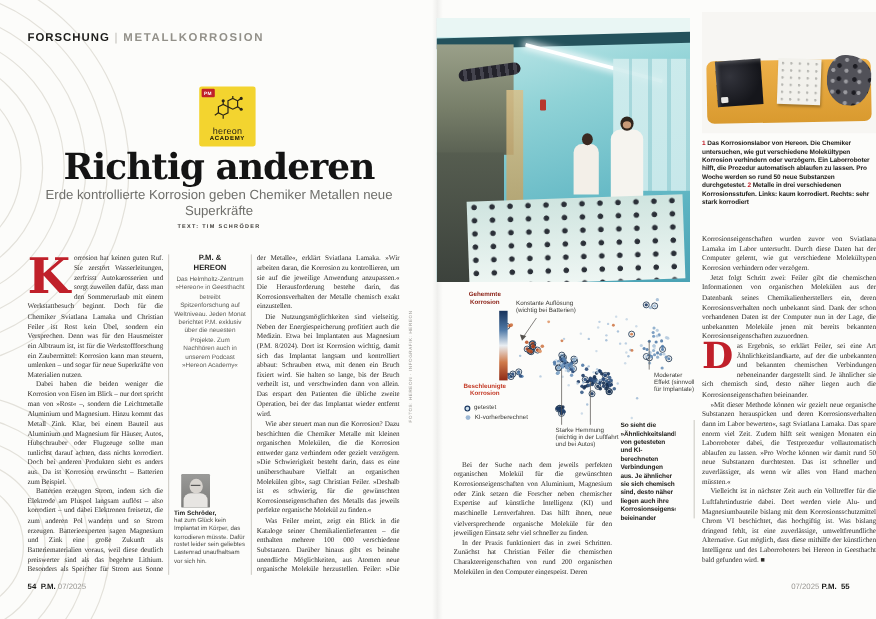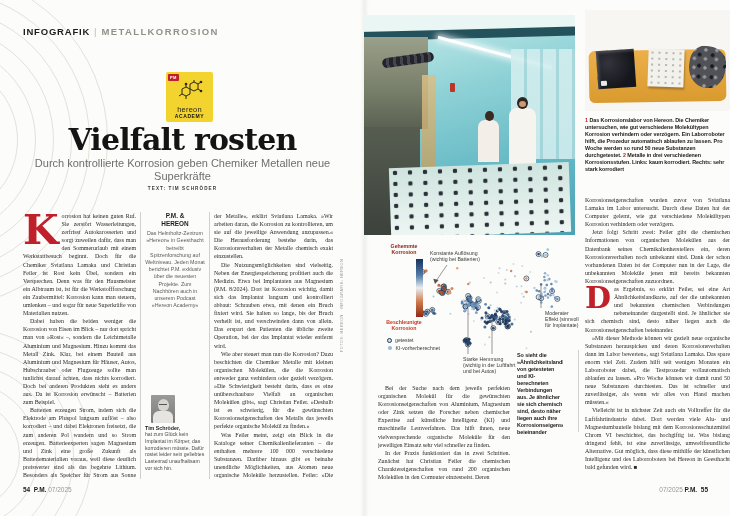--- a/index.html
+++ b/index.html
@@ -155,21 +155,21 @@
     <div class="ring" style="left:-90px;top:400px;width:110px;height:110px;"></div>
     <div class="ring" style="left:-108px;top:382px;width:146px;height:146px;"></div>
     <div class="ring" style="left:-126px;top:364px;width:182px;height:182px;"></div>
     <div class="ring" style="left:-144px;top:346px;width:218px;height:218px;"></div>
     <div class="ring" style="left:-162px;top:328px;width:254px;height:254px;"></div>
   </div>
 
   <div class="abs gutter ni"></div>
 
   <div class="abs kicker">
-    <span>INFOGRAFIK</span><span class="sep">|</span><span class="topic">METALLKORROSION</span>
+    <span>FORSCHUNG</span><span class="sep">|</span><span class="topic">METALLKORROSION</span>
   </div>
 
   <div class="abs badge">
     <span class="pmtag">PM</span>
     <svg class="mol" width="29" height="22" viewBox="0 0 29 22">
       <g fill="none" stroke="#2a2517" stroke-width="1">
         <polygon points="7,9 11,7 15,9 15,14 11,16 7,14"></polygon>
         <polygon points="15,4 19,2 23,4 23,9 19,11 15,9"></polygon>
         <line x1="11" y1="7" x2="11" y2="4"></line>
         <line x1="7" y1="14" x2="4" y2="16"></line>
@@ -179,22 +179,22 @@
         <line x1="23" y1="9" x2="26" y2="11"></line>
       </g>
       <circle cx="26" cy="2" r="1.3" fill="#2a2517"></circle>
       <circle cx="26" cy="11" r="1.3" fill="#2a2517"></circle>
       <circle cx="11" cy="4" r="1.3" fill="#2a2517"></circle>
     </svg>
     <span class="b1">hereon</span>
     <span class="b2">ACADEMY</span>
   </div>
 
-  <div class="abs title">Vielfalt rosten</div>
-  <div class="abs subtitle">Durch kontrollierte Korrosion geben Chemiker Metallen neue Superkräfte</div>
+  <div class="abs title">Richtig anderen</div>
+  <div class="abs subtitle">Erde kontrollierte Korrosion geben Chemiker Metallen neue Superkräfte</div>
   <div class="abs byline">TEXT: TIM SCHRÖDER</div>
 
   <div class="abs body col1">
     <p><span class="dropcap">K</span><span>orrosion hat keinen guten Ruf. Sie zerstört Wasserleitungen, zerfrisst Autokarosserien und sorgt zuweilen dafür, dass man den Sommerurlaub mit einem Werkstattbesuch beginnt. Doch für die Chemiker Sviatlana Lamaka und Christian Feiler ist Rost kein Übel, sondern ein Versprechen. Denn was für den Hausmeister ein Albtraum ist, ist für die Werkstoffforschung ein Zaubermittel: Korrosion kann man steuern, umlenken – und sogar für neue Superkräfte von Materialien nutzen.</span></p>
     <p class="ind">Dabei haben die beiden weniger die Korrosion von Eisen im Blick – nur dort spricht man von »Rost« –, sondern die Leichtmetalle Aluminium und Magnesium. Hinzu kommt das Metall Zink. Klar, bei einem Bauteil aus Aluminium und Magnesium für Häuser, Autos, Hubschrauber oder Flugzeuge sollte man tunlichst darauf achten, dass nichts korrodiert. Doch bei anderen Produkten sieht es anders aus. Da ist Korrosion erwünscht – Batterien zum Beispiel.</p>
     <p class="ind">Batterien erzeugen Strom, indem sich die Elektrode am Pluspol langsam auflöst – also korrodiert – und dabei Elektronen freisetzt, die zum anderen Pol wandern und so Strom erzeugen. Batterieexperten sagen Magnesium und Zink eine große Zukunft als Batteriematerialien voraus, weil diese deutlich preiswerter sind als das begehrte Lithium. Besonders als Speicher für Strom aus Sonne und Wind werden Alternativen dringend gesucht.</p>
 
   </div>
 
   <div class="abs vrule ni" style="left:140px;top:212px;height:267px;"></div>

